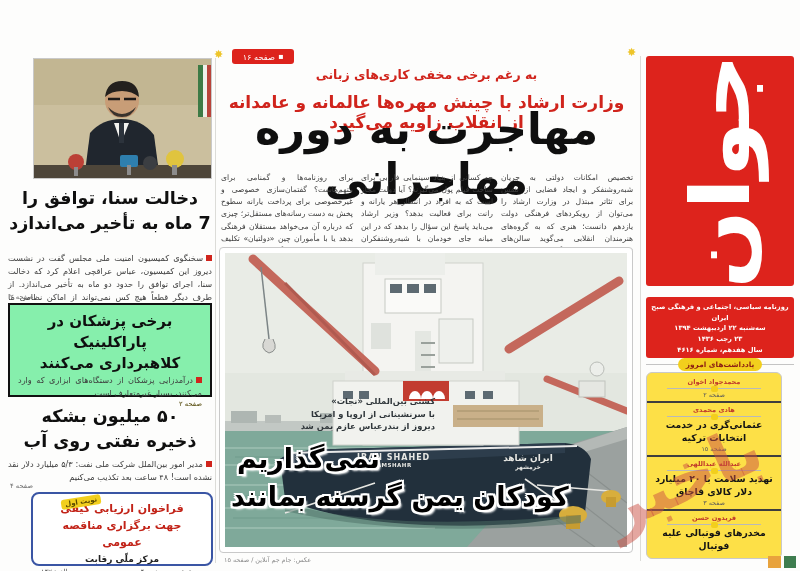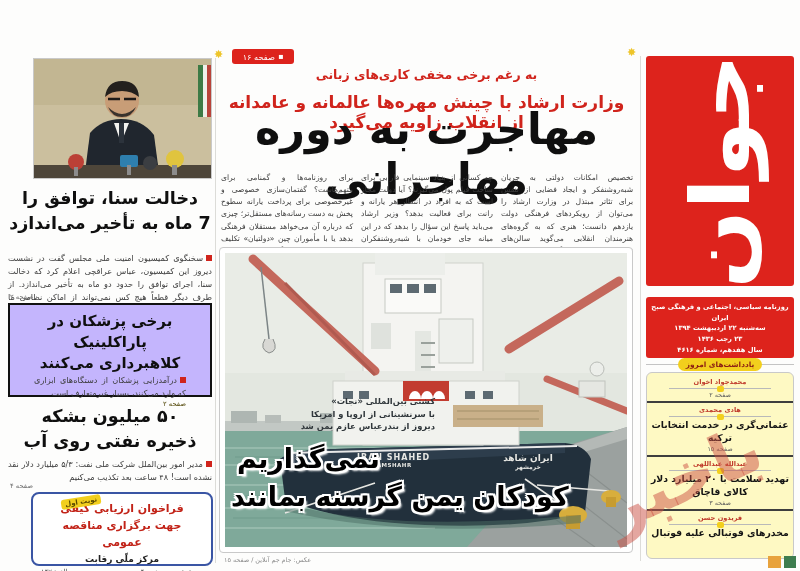--- a/index.html
+++ b/index.html
@@ -51,21 +51,21 @@
       <div>۲۳ رجب ۱۴۳۶</div>
       <div>سال هفدهم، شماره ۴۶۱۶</div>
       <div>۱۶ صفحه، قیمت: ۲۰۰ تومان</div>
     </div>
   </div>
 
   <div class="abs" style="left:646px; top:364px; width:148px; height:1px; background:#c4c4c4;"></div>
   <div class="abs ctr" style="left:678px; top:358px; width:84px; height:13px; background:#f2cf1d; border-radius:7px;
        color:#8c1d13; font-size:7.4px; font-weight:bold; line-height:13px;">یادداشت‌های امروز</div>
 
-  <div class="abs" style="left:646px; top:372px; width:148px; height:187px; border:1px solid #c9c9c9; border-radius:6px; background:#fef9c3; overflow:hidden;">
+  <div class="abs" style="left:646px; top:372px; width:136px; height:187px; border:1px solid #c9c9c9; border-radius:6px; background:#fde047; overflow:hidden;">
 
     <div class="note-item" style="border-top:none; padding-top:5px;">
       <div class="note-author">محمدجواد اخوان</div>
       <div class="note-div">
           <span></span>
         </div>
       <div class="note-page">صفحه ۲</div>
     </div>
 
     <div class="note-item">
@@ -243,21 +243,21 @@
   <div class="abs ctr hl" style="left:8px; top:186px; width:204px; font-size:17.5px; line-height:1.4;">
     <div>دخالت سنا، توافق را</div>
     <div>7 ماه به تأخیر می‌اندازد</div>
   </div>
 
   <div class="abs body-txt" style="left:8px; top:240px; width:204px; font-size:8.2px;margin-top:12px;">
     <span class="red-bullet"></span><span>سخنگوی کمیسیون امنیت ملی مجلس گفت در نشست دیروز این کمیسیون، عباس عراقچی اعلام کرد که دخالت سنا، اجرای توافق را حدود دو ماه به تأخیر می‌اندازد. از طرف دیگر قطعاً هیچ کس نمی‌تواند از اماکن نظامی ما بازدید کند</span>
   </div>
   <div class="abs page-tag" style="left:10px; top:293px;">صفحه ۲</div>
 
-  <div class="abs" style="left:8px; top:303px; width:204px; height:94px; background:#c4b5fd; border:2.5px solid #111; padding:6px 24px 4px;">
+  <div class="abs" style="left:8px; top:303px; width:204px; height:94px; background:#86efac; border:2.5px solid #111; padding:6px 8px 4px;">
     <div class="ctr hl" style="font-size:15px; line-height:1.4;">
       <div>برخی پزشکان در پاراکلینیک</div>
       <div>کلاهبرداری می‌کنند</div>
     </div>
     <div class="body-txt" style="font-size:8.2px; ">
       <span class="red-bullet"></span><span>درآمدزایی پزشکان از دستگاه‌های ابزاری که وارد می‌کنند، بسیار غیرمتعارف است</span>
     </div>
     <div class="page-tag" style="color:#4d4200;">صفحه ۲</div>
   </div>
 

